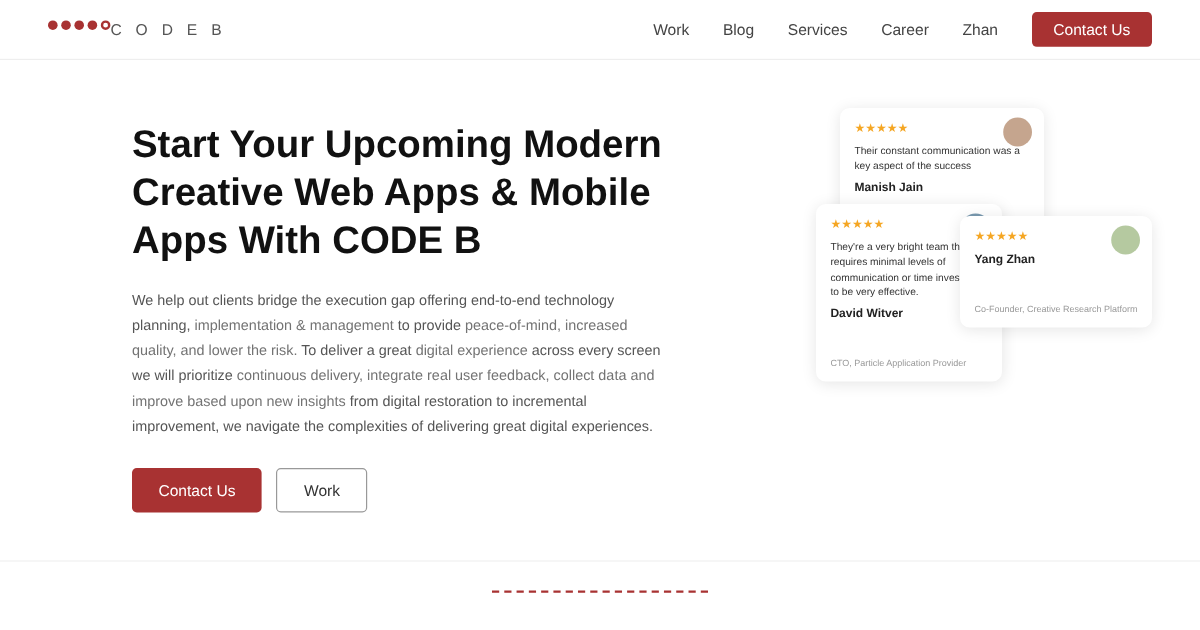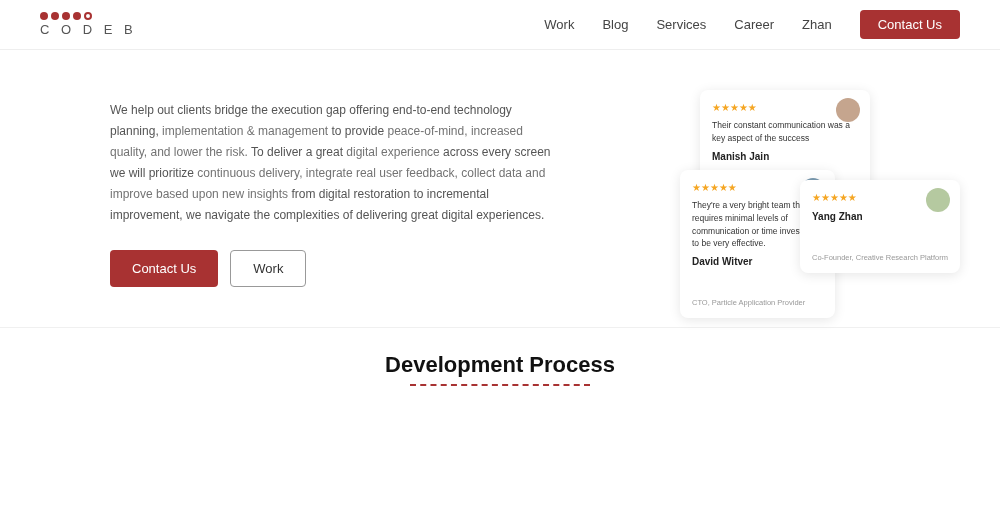--- a/index.html
+++ b/index.html
@@ -9,21 +9,21 @@
     nav {
       display: flex; align-items: center; justify-content: space-between;
       padding: 0 40px; height: 50px; border-bottom: 1px solid #eee;
     }
     .logo { display: flex; align-items: center; gap: 6px; }
     .logo-dots { display: flex; gap: 3px; margin-bottom: 2px; }
     .logo-dot { width: 8px; height: 8px; border-radius: 50%; }
     .logo-dot.red { background: #a83232; }
     .logo-dot.outline { width: 8px; height: 8px; border-radius: 50%; border: 2px solid #a83232; background: transparent; }
     .logo-text { font-size: 13px; letter-spacing: 4px; color: #555; font-weight: 500; }
-    .logo-wrapper { display: flex; flex-direction: column; }
+    .logo-wrapper { display: flex; flex-direction: row; }
     .nav-links { display: flex; align-items: center; gap: 28px; }
     .nav-link { font-size: 13px; color: #444; text-decoration: none; cursor: pointer; }
     .nav-contact-btn {
       background: #a83232; color: #fff; border: none; border-radius: 4px;
       padding: 7px 18px; font-size: 13px; cursor: pointer;
     }
 
     
     .hero {
       display: flex; align-items: flex-start; justify-content: space-between;
@@ -94,20 +94,21 @@
     <a class="nav-link">Blog</a>
     <a class="nav-link">Services</a>
     <a class="nav-link">Career</a>
     <a class="nav-link">Zhan</a>
     <button class="nav-contact-btn">Contact Us</button>
   </div>
 </nav>
 
 <section class="hero">
   <div class="hero-left">
+    <h1 class="hero-title">Start Your Upcoming Modern Creative Web Apps &amp; Mobile Apps With CODE B</h1>
     <p class="hero-desc">
       We help out clients bridge the execution gap offering end-to-end technology
       planning, <span class="highlight">implementation &amp; management</span> to provide <span class="highlight">peace-of-mind, increased
       quality, and lower the risk.</span> To deliver a great <span class="highlight">digital experience</span> across every
       screen we will prioritize <span class="highlight">continuous delivery, integrate real user feedback,
       collect data and improve based upon new insights</span> from digital restoration
       to incremental improvement, we navigate the complexities of delivering
       great digital experiences.
     </p>
     <div class="hero-buttons">
@@ -137,16 +138,15 @@
     <div class="card card3" style="top:90px; left:120px;">
       <div class="card-avatar" style="background:#b5c9a0;"></div>
       <div class="card-stars">★★★★★</div>
       <div class="card-author">Yang Zhan</div>
       <div class="card-role">Co-Founder, Creative Research Platform</div>
     </div>
   </div>
 </section>
 
 <section class="development">
-  <h2 class="dev-title">Development Process</h2>
   <hr class="dev-underline">
 
 </section>
 
 </body></html>

